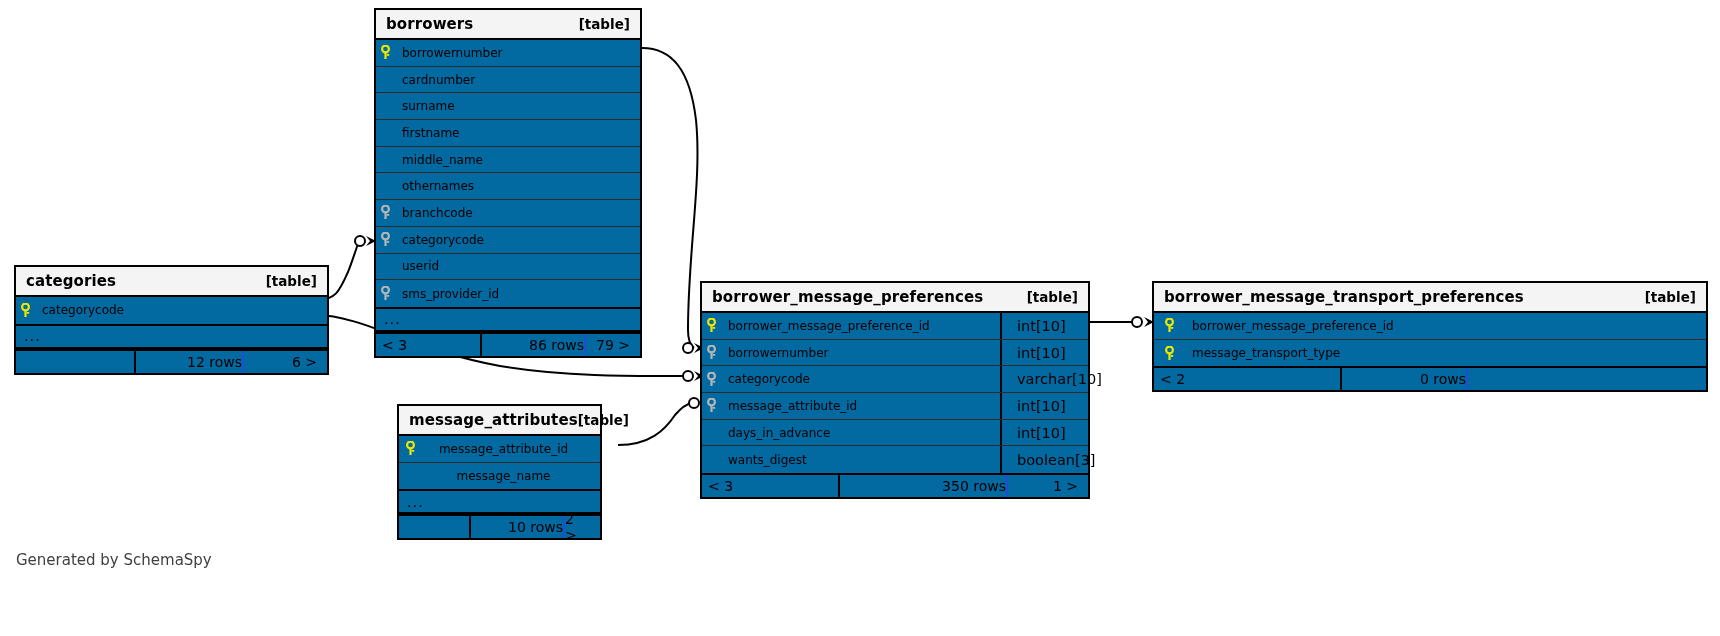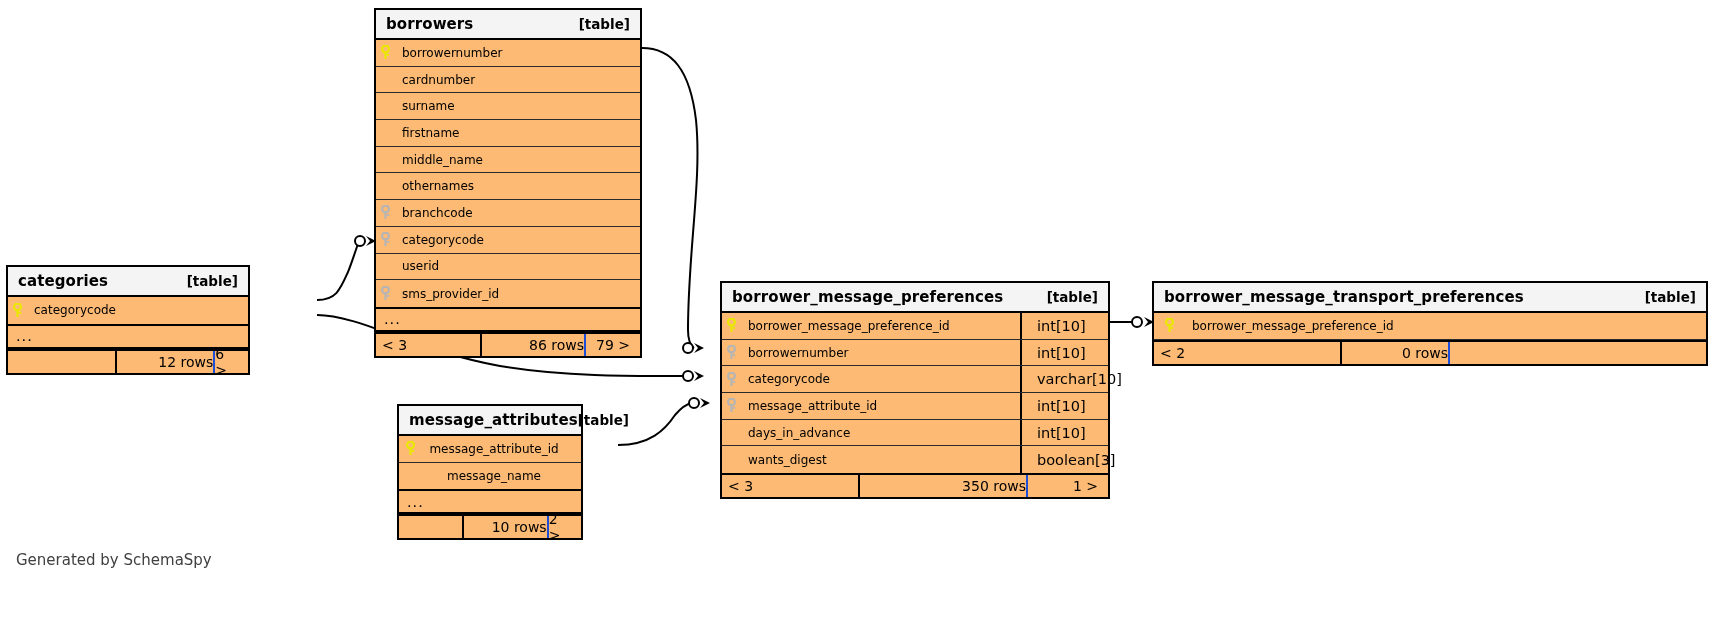--- a/index.html
+++ b/index.html
@@ -22,21 +22,21 @@
   svg.edges {
     position: absolute;
     left: 0;
     top: 0;
     width: 1720px;
     height: 636px;
     pointer-events: none;
   }
   .table-node {
     position: absolute;
-    background: #fdba74;
+    background: #0369a1;
     border: 2px solid #000000;
     box-sizing: border-box;
     z-index: 2;
   }
   .tbl-title {
     display: flex;
     align-items: center;
     justify-content: space-between;
     background: #f4f4f4;
     border-bottom: 2px solid #000000;
@@ -137,24 +137,24 @@
   .caption {
     position: absolute;
     left: 16px;
     top: 551px;
     font-size: 15px;
     color: #404040;
     z-index: 3;
   }
   
   #tbl-borrowers { left: 374px; top: 8px; width: 268px; }
-  #tbl-categories { left: 6px; top: 265px; width: 244px; }
-  #tbl-bmp { left: 700px; top: 281px; width: 390px; margin-left: 20px; }
+  #tbl-categories { left: 14px; top: 265px; width: 315px; }
+  #tbl-bmp { left: 700px; top: 281px; width: 390px; }
   #tbl-bmtp { left: 1152px; top: 281px; width: 556px; }
-  #tbl-msgattr { left: 397px; top: 404px; width: 186px; }
+  #tbl-msgattr { left: 397px; top: 404px; width: 205px; }
 </style>
 </head>
 <body>
 
 <div id="canvas">
 
   <svg class="edges" viewBox="0 0 1720 636">
     <g fill="none" stroke="#000000" stroke-width="2">
 
       <path d="M317,300 C336,300 340,290 348,272 C352,262 355,252 358,244"></path>
@@ -357,23 +357,33 @@
     <div class="col-row">
       <span class="key-slot" style="width:30px;">
         <svg class="key-ico" width="11" height="15" viewBox="0 0 11 15">
             <circle cx="5.5" cy="4" r="3.4" fill="none" stroke="#e8e800" stroke-width="2.2"></circle>
             <rect x="4.4" y="6.5" width="2.2" height="7.5" fill="#e8e800"></rect>
             <rect x="6.6" y="9" width="2.6" height="1.8" fill="#e8e800"></rect>
           </svg>
       </span>
       <span class="col-name">borrower_message_preference_id</span>
     </div>
+    <div class="col-row last">
+      <span class="key-slot" style="width:30px;">
+        <svg class="key-ico" width="11" height="15" viewBox="0 0 11 15">
+            <circle cx="5.5" cy="4" r="3.4" fill="none" stroke="#e8e800" stroke-width="2.2"></circle>
+            <rect x="4.4" y="6.5" width="2.2" height="7.5" fill="#e8e800"></rect>
+            <rect x="6.6" y="9" width="2.6" height="1.8" fill="#e8e800"></rect>
+          </svg>
+      </span>
+      <span class="col-name">message_transport_type</span>
+    </div>
     <div class="foot-row">
       <span class="foot-left" style="width:180px;">&lt; 2</span>
-      <span class="foot-mid" style="width:108px;">0 rows</span>
+      <span class="foot-mid" style="width:126px;">0 rows</span>
       <span class="foot-right" style="flex:1 1 auto;"></span>
     </div>
   </div>
 
   <div class="table-node" id="tbl-msgattr">
     <div class="tbl-title">
       <span class="tname">message_attributes</span>
       <span class="ttag">[table]</span>
     </div>
     <div class="col-row">

